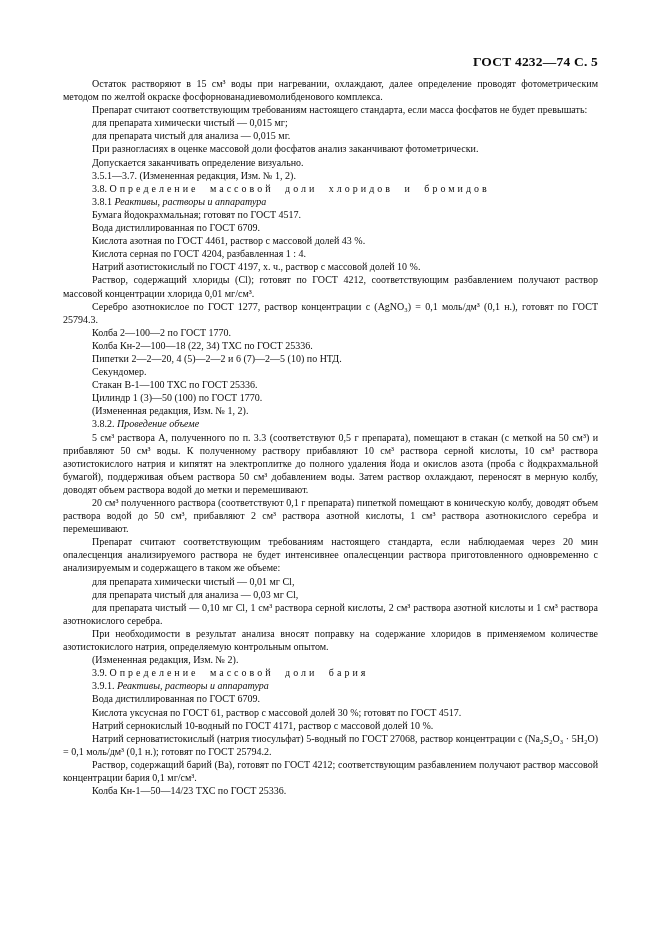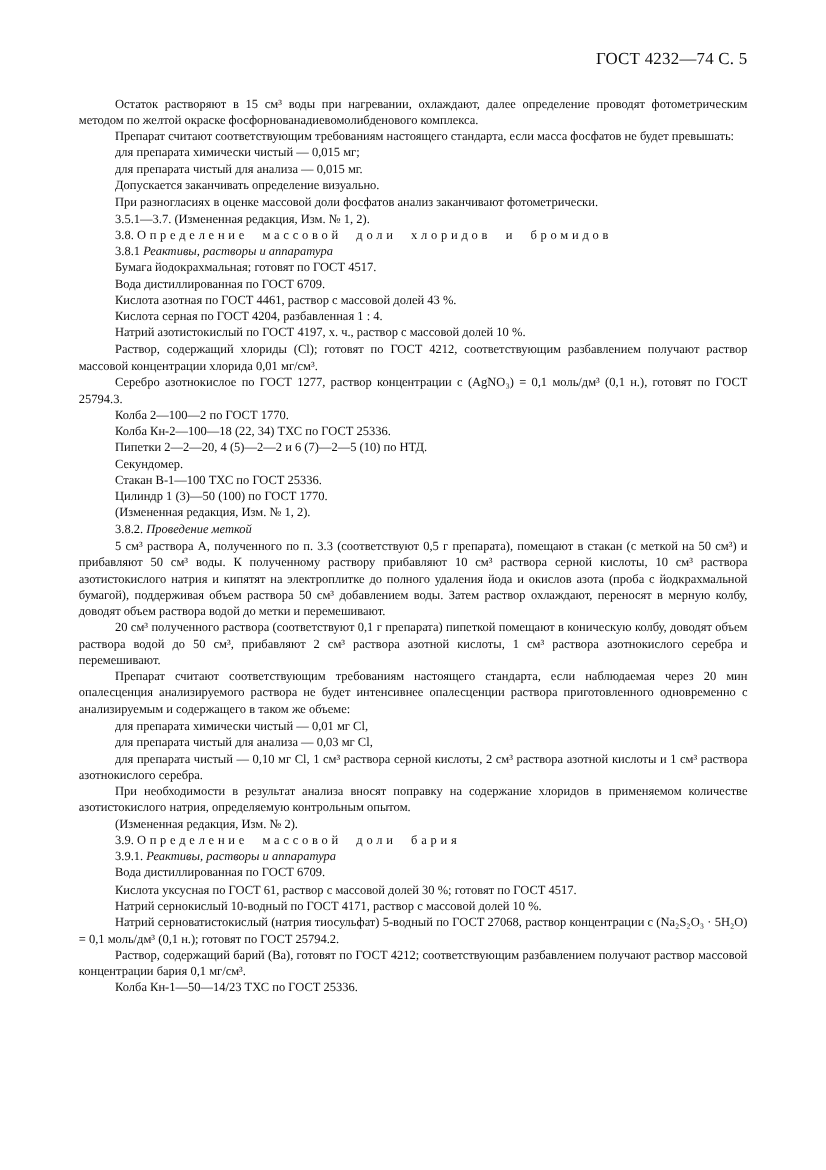--- a/index.html
+++ b/index.html
@@ -11,24 +11,24 @@
     position: relative;
     width: 661px;
     height: 936px;
     background: #ffffff;
     color: #0d0d0d;
     font-family: "Liberation Serif", "DejaVu Serif", serif;
     overflow: hidden;
   }
   .page-header {
     position: absolute;
-    top: 39px;
+    top: 54px;
     right: 63px;
     font-size: 13.5px;
-    font-weight: normal;
+    font-weight: bold;
     letter-spacing: 0.2px;
     white-space: nowrap;
   }
   .doc-body {
     position: absolute;
     top: 77px;
     left: 63px;
     width: 535px;
     font-size: 10px;
     line-height: 13.1px;
@@ -52,22 +52,22 @@
 <div class="page">
 
   <div class="page-header">ГОСТ 4232—74 С. 5</div>
 
   <div class="doc-body">
 
     <p>Остаток растворяют в 15 см³ воды при нагревании, охлаждают, далее определение проводят фотометрическим методом по желтой окраске фосфорнованадиевомолибденового комплекса.</p>
     <p>Препарат считают соответствующим требованиям настоящего стандарта, если масса фосфатов не будет превышать:</p>
     <p>для препарата химически чистый — 0,015 мг;</p>
     <p>для препарата чистый для анализа — 0,015 мг.</p>
+    <p>При разногласиях в оценке массовой доли фосфатов анализ заканчивают фотометрически.</p>
     <p>Допускается заканчивать определение визуально.</p>
-    <p>При разногласиях в оценке массовой доли фосфатов анализ заканчивают фотометрически.</p>
 
     <p><span>3.5.1—3.7.</span> <span class="b">(Измененная редакция, Изм. № 1, 2).</span></p>
 
     <p><span>3.8.</span> <span class="spaced">Определение массовой доли хлоридов и бромидов</span></p>
 
     <p><span>3.8.1</span> <span class="i">Реактивы, растворы и аппаратура</span></p>
 
     <p>Бумага йодокрахмальная; готовят по ГОСТ 4517.</p>
     <p>Вода дистиллированная по ГОСТ 6709.</p>
     <p>Кислота азотная по ГОСТ 4461, раствор с массовой долей 43 %.</p>
@@ -77,21 +77,21 @@
     <p>Серебро азотнокислое по ГОСТ 1277, раствор концентрации с (AgNO₃) = 0,1 моль/дм³ (0,1 н.), готовят по ГОСТ 25794.3.</p>
     <p>Колба 2—100—2 по ГОСТ 1770.</p>
     <p>Колба Кн-2—100—18 (22, 34) ТХС по ГОСТ 25336.</p>
     <p>Пипетки 2—2—20, 4 (5)—2—2 и 6 (7)—2—5 (10) по НТД.</p>
     <p>Секундомер.</p>
     <p>Стакан В-1—100 ТХС по ГОСТ 25336.</p>
     <p>Цилиндр 1 (3)—50 (100) по ГОСТ 1770.</p>
 
     <p><span class="b">(Измененная редакция, Изм. № 1, 2).</span></p>
 
-    <p><span>3.8.2.</span> <span class="i">Проведение меткой</span></p>
+    <p><span>3.8.2.</span> <span class="i">Проведение объеме</span></p>
 
     <p>5 см³ раствора А, полученного по п.  3.3 (соответствуют 0,5 г препарата), помещают в стакан (с меткой на 50 см³) и прибавляют 50 см³ воды. К полученному раствору прибавляют 10 см³ раствора серной кислоты, 10 см³ раствора азотистокислого натрия и кипятят на электроплитке до полного удаления йода и окислов азота (проба с йодкрахмальной бумагой), поддерживая объем раствора 50 см³ добавлением воды. Затем раствор охлаждают, переносят в мерную колбу, доводят объем раствора водой до метки и перемешивают.</p>
     <p>20 см³ полученного раствора (соответствуют 0,1 г препарата) пипеткой помещают в коническую колбу, доводят объем раствора водой до 50 см³, прибавляют 2 см³ раствора азотной кислоты, 1 см³ раствора азотнокислого серебра и перемешивают.</p>
     <p>Препарат считают соответствующим требованиям настоящего стандарта, если наблюдаемая через 20 мин опалесценция анализируемого раствора не будет интенсивнее опалесценции раствора приготовленного одновременно с анализируемым и содержащего в таком же объеме:</p>
     <p>для препарата химически чистый — 0,01 мг Cl,</p>
     <p>для препарата чистый для анализа — 0,03 мг Cl,</p>
     <p>для препарата чистый — 0,10 мг Cl, 1 см³ раствора серной кислоты, 2 см³ раствора азотной кислоты и 1 см³ раствора азотнокислого серебра.</p>
     <p>При необходимости в результат анализа вносят поправку на содержание хлоридов в применяемом количестве азотистокислого натрия, определяемую контрольным опытом.</p>
 
     <p><span class="b">(Измененная редакция, Изм. № 2).</span></p>

